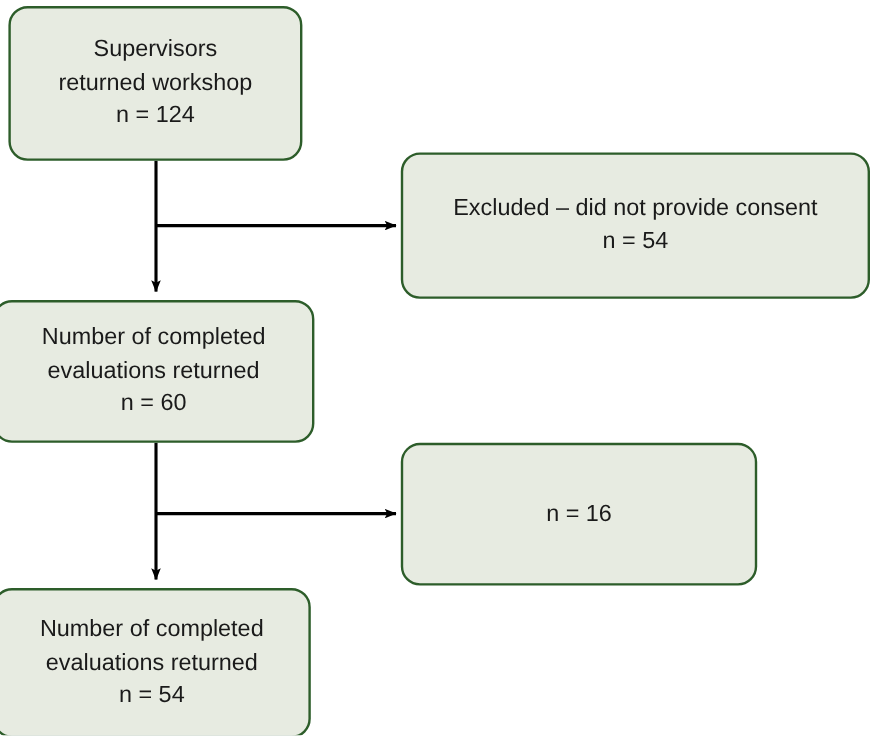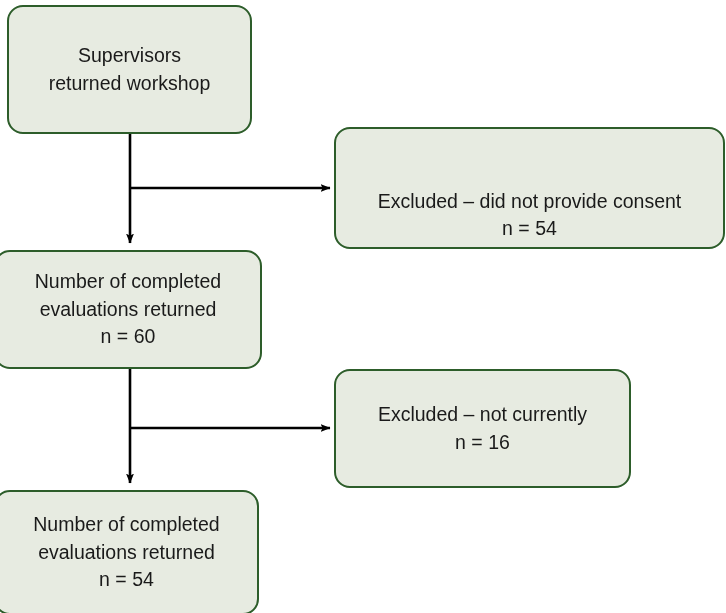--- a/index.html
+++ b/index.html
@@ -56,21 +56,20 @@
     width: 265px;
     height: 125px;
   }
   
   #node-excluded-54 {
     left: 334px;
     top: 127px;
     width: 391px;
     height: 122px;
     font-size: 19.5px;
-    justify-content: flex-end;
   }
   #node-excluded-16 {
     left: 334px;
     top: 369px;
     width: 297px;
     height: 119px;
   }
   
   #connectors {
     position: absolute;
@@ -98,35 +97,35 @@
     <line x1="130" y1="188" x2="330" y2="188" stroke="#000000" stroke-width="2.6" marker-end="url(#arrowhead)"></line>
 
     <line x1="130" y1="369" x2="130" y2="483" stroke="#000000" stroke-width="2.6" marker-end="url(#arrowhead)"></line>
 
     <line x1="130" y1="428" x2="330" y2="428" stroke="#000000" stroke-width="2.6" marker-end="url(#arrowhead)"></line>
   </svg>
 
   <div class="node" id="node-supervisors">
     <span class="line">Supervisors</span>
     <span class="line">returned workshop</span>
+    <span class="line">n = 124</span>
   </div>
 
   <div class="node" id="node-excluded-54">
     <span class="line">Excluded – did not provide consent</span>
     <span class="line">n = 54</span>
   </div>
 
   <div class="node" id="node-completed-70">
     <span class="line">Number of completed</span>
     <span class="line">evaluations returned</span>
     <span class="line">n = 60</span>
   </div>
 
   <div class="node" id="node-excluded-16">
-    <span class="line">Excluded – not currently</span>
     <span class="line">n = 16</span>
   </div>
 
   <div class="node" id="node-completed-54">
     <span class="line">Number of completed</span>
     <span class="line">evaluations returned</span>
     <span class="line">n = 54</span>
   </div>
 
 </div>

